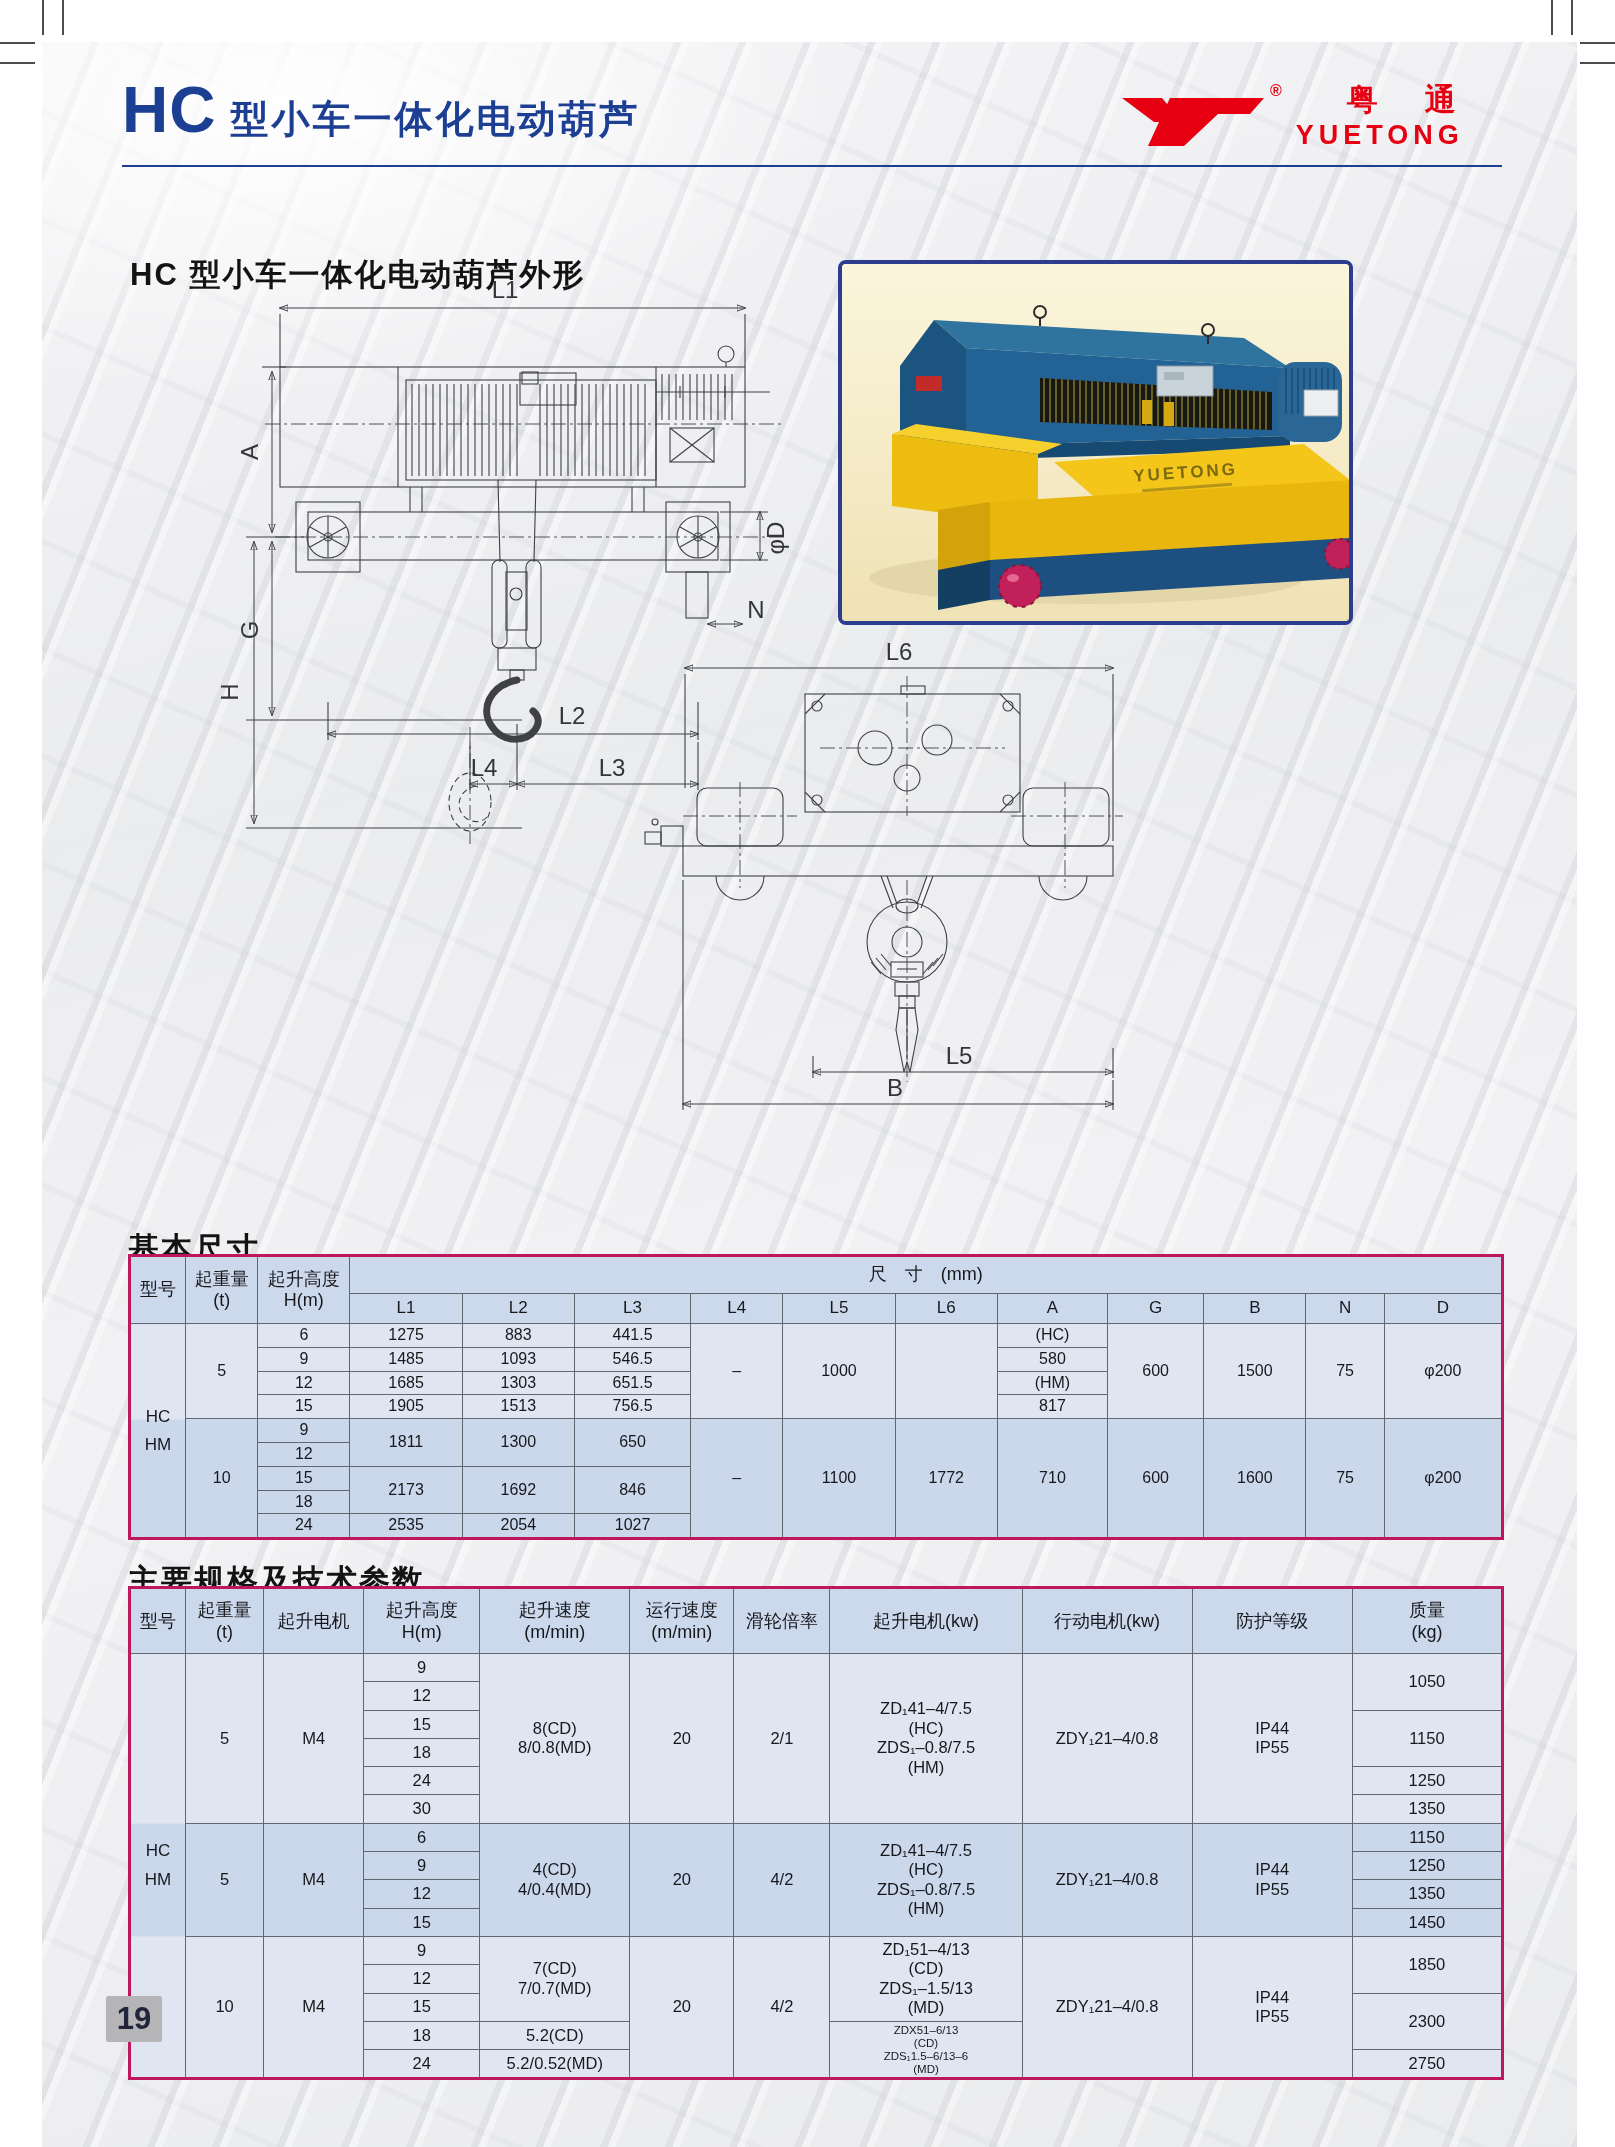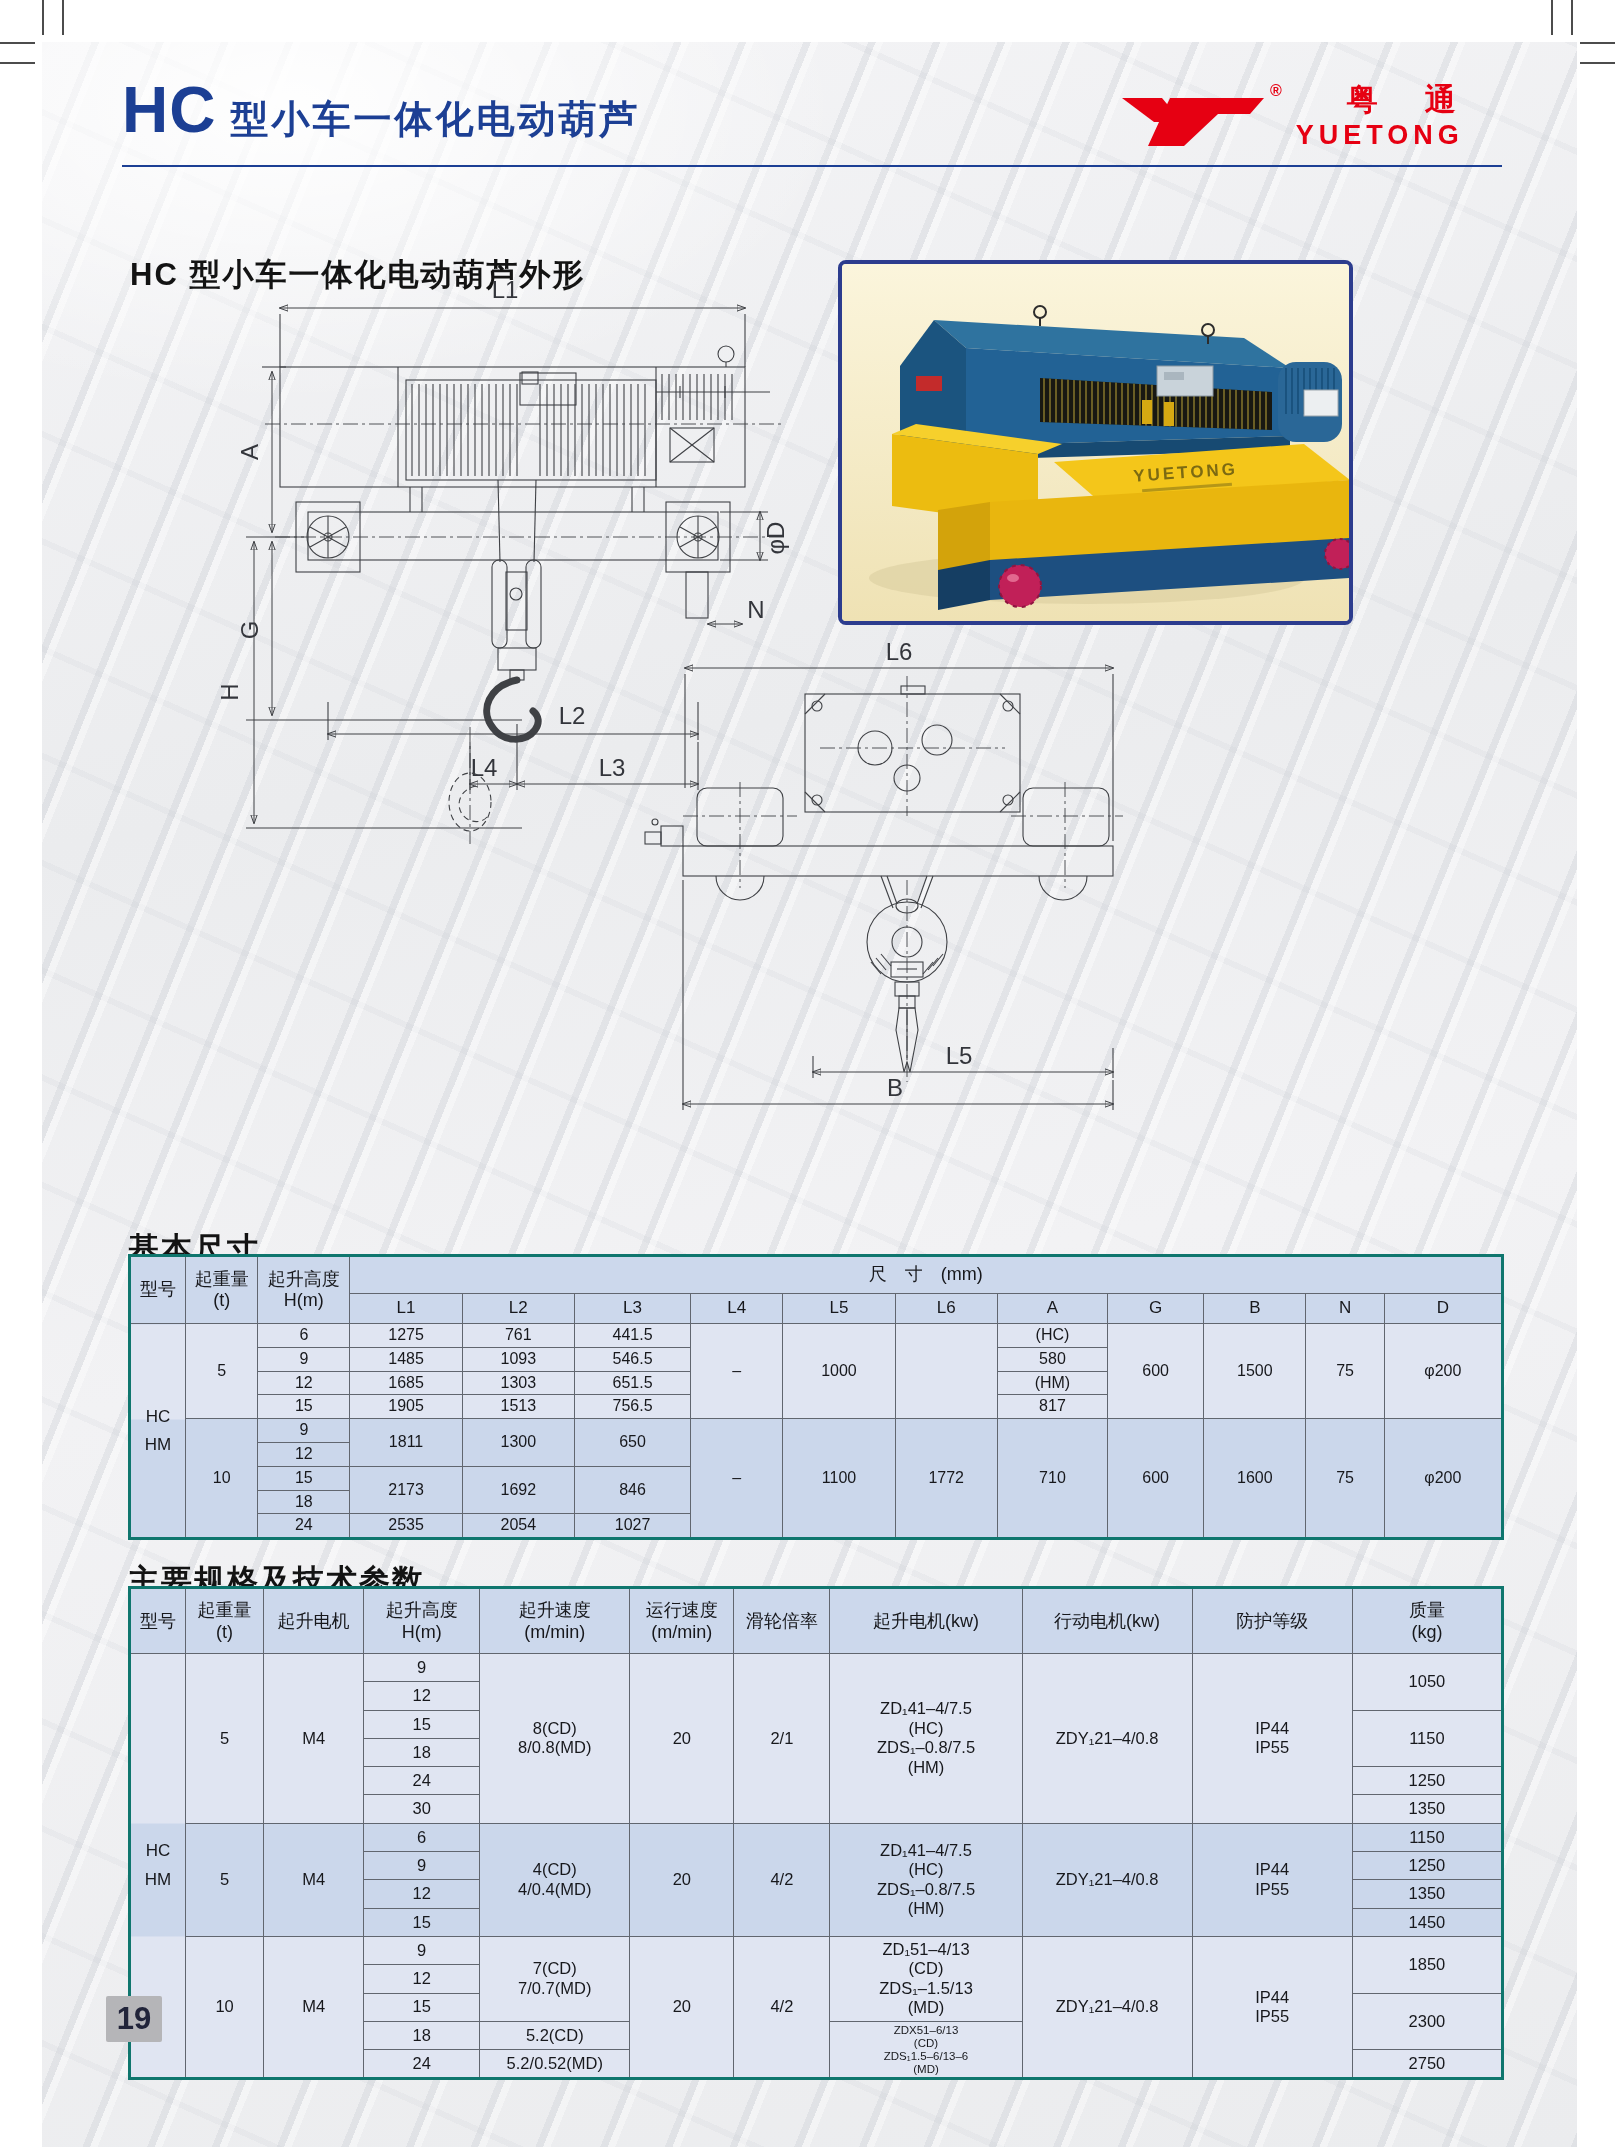--- a/index.html
+++ b/index.html
@@ -35,21 +35,21 @@
   .dwg .cl{stroke-dasharray:15 4 3 4;stroke-width:.9;}
   .dwg .dash{stroke-dasharray:6 4;}
   .dwg .hatch{stroke-width:.8;}
   .dwg text{font-size:24px;fill:#33353b;stroke:none;font-family:"Liberation Sans","DejaVu Sans",sans-serif;}
   .dwg .hook{stroke-width:7;stroke-linecap:round;}
   
   .photo{position:absolute;left:838px;top:260px;width:507px;height:357px;border:4px solid #2c3c8e;
          border-radius:8px;overflow:hidden;background:#f8f1d5;}
   
   table.spec{position:absolute;border-collapse:collapse;table-layout:fixed;width:1376px;
-             border:3px solid #0f766e;background:#fca5a5;}
+             border:3px solid #be185d;background:#fca5a5;}
   table.spec th,table.spec td{border:1px solid #61666f;text-align:center;vertical-align:middle;
              padding:1px 2px;white-space:pre-line;line-height:1.18;font-weight:normal;color:#17181c;}
   table.spec thead th{background:#ccd8ec;font-size:18px;}
   .tb1{left:128px;top:1254px;}
   .tb2{left:128px;top:1586px;}
   .tb1 thead tr:first-child th{height:34px;}
   .tb1 thead tr:last-child th{height:27px;font-size:17px;}
   .tb1 td{height:20.8px;font-size:16px;}
   .tb2 thead th{height:62px;line-height:1.25;}
   .tb2 td{height:25.3px;font-size:16.5px;}
@@ -458,21 +458,21 @@
           <th>D</th>
         </tr>
       </thead>
       <tbody>
         <tr class="lt">
           <td rowspan="9" class="model">HC
 HM</td>
           <td rowspan="4">5</td>
           <td>6</td>
           <td>1275</td>
-          <td>761</td>
+          <td>883</td>
           <td>441.5</td>
           <td rowspan="4">–</td>
           <td rowspan="4">1000</td>
           <td rowspan="4"></td>
           <td>(HC)</td>
           <td rowspan="4">600</td>
           <td rowspan="4">1500</td>
           <td rowspan="4">75</td>
           <td rowspan="4">φ200</td>
         </tr>

